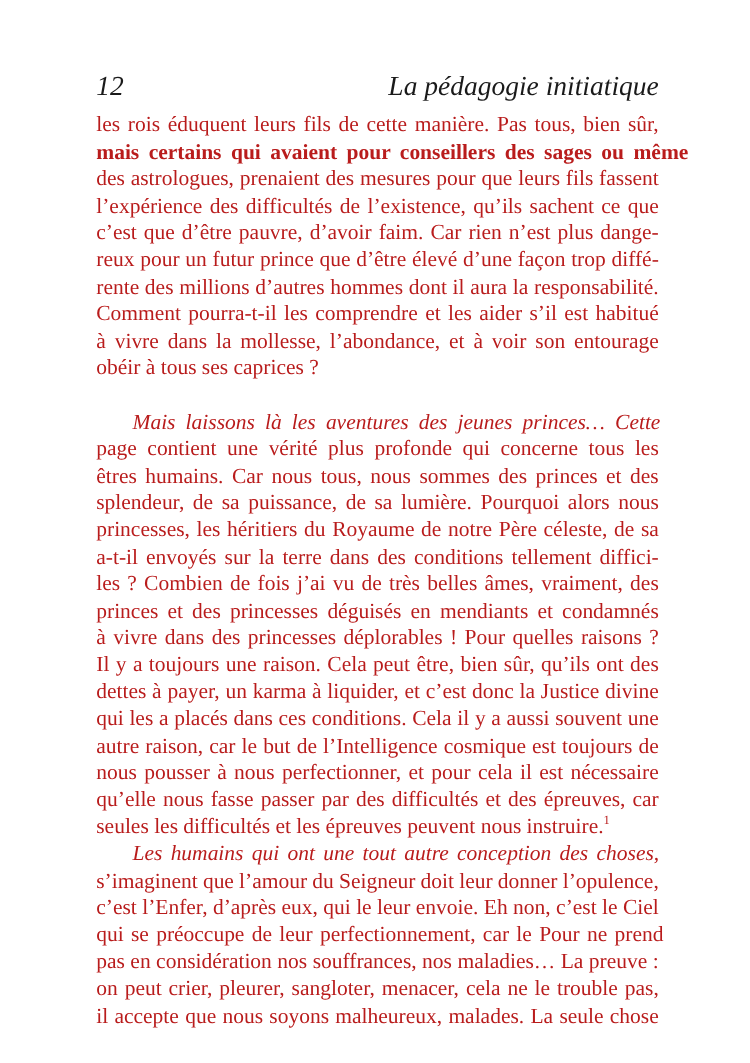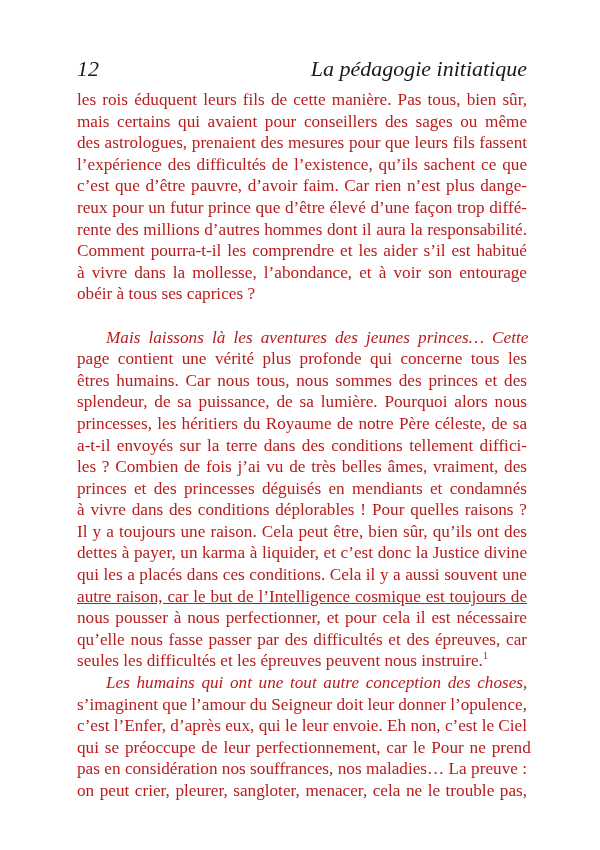--- a/index.html
+++ b/index.html
@@ -30,21 +30,21 @@
 <div class="page">
   <div class="running-head">
     <span class="num">12</span>
     <span class="title">La pédagogie initiatique</span>
   </div>
 
   <div class="body-text">
 
     <div>
       <span class="line" style="word-spacing: 1.83px;">les rois éduquent leurs fils de cette manière. Pas tous, bien sûr,</span>
-      <span class="line" style="word-spacing: 3.28px;">mais certains qui avaient pour conseillers des sages ou même</span>
+      <span class="line" style="word-spacing: 3.28px; font-weight: bold;">mais certains qui avaient pour conseillers des sages ou même</span>
       <span class="line" style="word-spacing: 0.36px;">des astrologues, prenaient des mesures pour que leurs fils fassent</span>
       <span class="line" style="word-spacing: 1.59px;">l’expérience des difficultés de l’existence, qu’ils sachent ce que</span>
       <span class="line" style="word-spacing: 1.28px;">c’est que d’être pauvre, d’avoir faim. Car rien n’est plus dange-</span>
       <span class="line" style="word-spacing: 0.29px;">reux pour un futur prince que d’être élevé d’une façon trop diffé-</span>
       <span class="line" style="word-spacing: 0.25px;">rente des millions d’autres hommes dont il aura la responsabilité.</span>
       <span class="line" style="word-spacing: 1.58px;">Comment pourra-t-il les comprendre et les aider s’il est habitué</span>
       <span class="line" style="word-spacing: 2.81px;">à vivre dans la mollesse, l’abondance, et à voir son entourage</span>
       <span class="line last">obéir à tous ses caprices ?</span>
     </div>
 
@@ -52,32 +52,33 @@
 
     <div>
       <span class="line indent" style="word-spacing: 3.82px;">Mais laissons là les aventures des jeunes princes… Cette</span>
       <span class="line" style="word-spacing: 4.13px;">page contient une vérité plus profonde qui concerne tous les</span>
       <span class="line" style="word-spacing: 2.51px;">êtres humains. Car nous tous, nous sommes des princes et des</span>
       <span class="line" style="word-spacing: 2.56px;">splendeur, de sa puissance, de sa lumière. Pourquoi alors nous</span>
       <span class="line" style="word-spacing: 1px;">princesses, les héritiers du Royaume de notre Père céleste, de sa</span>
       <span class="line" style="word-spacing: 2.15px;">a-t-il envoyés sur la terre dans des conditions tellement diffici-</span>
       <span class="line" style="word-spacing: 1.46px;">les ? Combien de fois j’ai vu de très belles âmes, vraiment, des</span>
       <span class="line" style="word-spacing: 3.03px;">princes et des princesses déguisés en mendiants et condamnés</span>
-      <span class="line" style="word-spacing: 1.56px;">à vivre dans des conditions déplorables ! Pour quelles raisons ?</span>
+      <span class="line" style="word-spacing: 1.56px;">à vivre dans des princesses déplorables ! Pour quelles raisons ?</span>
       <span class="line" style="word-spacing: 0.81px;">Il y a toujours une raison. Cela peut être, bien sûr, qu’ils ont des</span>
       <span class="line" style="word-spacing: 0.31px;">dettes à payer, un karma à liquider, et c’est donc la Justice divine</span>
       <span class="line" style="word-spacing: 0.03px;">qui les a placés dans ces conditions. Cela il y a aussi souvent une</span>
-      <span class="line" style="word-spacing: 0.57px; text-decoration: underline;">autre raison, car le but de l’Intelligence cosmique est toujours de</span>
+      <span class="line" style="word-spacing: 0.57px;">autre raison, car le but de l’Intelligence cosmique est toujours de</span>
       <span class="line" style="word-spacing: 1.59px;">nous pousser à nous perfectionner, et pour cela il est nécessaire</span>
       <span class="line" style="word-spacing: 1.36px;">qu’elle nous fasse passer par des difficultés et des épreuves, car</span>
       <span class="line last"><span>seules les difficultés et les épreuves peuvent nous instruire.</span><sup>1</sup></span>
     </div>
 
     <div>
       <span class="line indent" style="word-spacing: 2.33px;">Les humains qui ont une tout autre conception des choses,</span>
       <span class="line" style="word-spacing: -0.13px;">s’imaginent que l’amour du Seigneur doit leur donner l’opulence,</span>
       <span class="line" style="word-spacing: 0.01px;">c’est l’Enfer, d’après eux, qui le leur envoie. Eh non, c’est le Ciel</span>
       <span class="line" style="word-spacing: 1.52px;">qui se préoccupe de leur perfectionnement, car le Pour ne prend</span>
       <span class="line" style="word-spacing: 0.08px;">pas en considération nos souffrances, nos maladies… La preuve :</span>
       <span class="line" style="word-spacing: 1.23px;">on peut crier, pleurer, sangloter, menacer, cela ne le trouble pas,</span>
+      <span class="line" style="word-spacing: 0.73px;">il accepte que nous soyons malheureux, malades. La seule chose</span>
     </div>
   </div>
 </div>
 
 </body></html>

